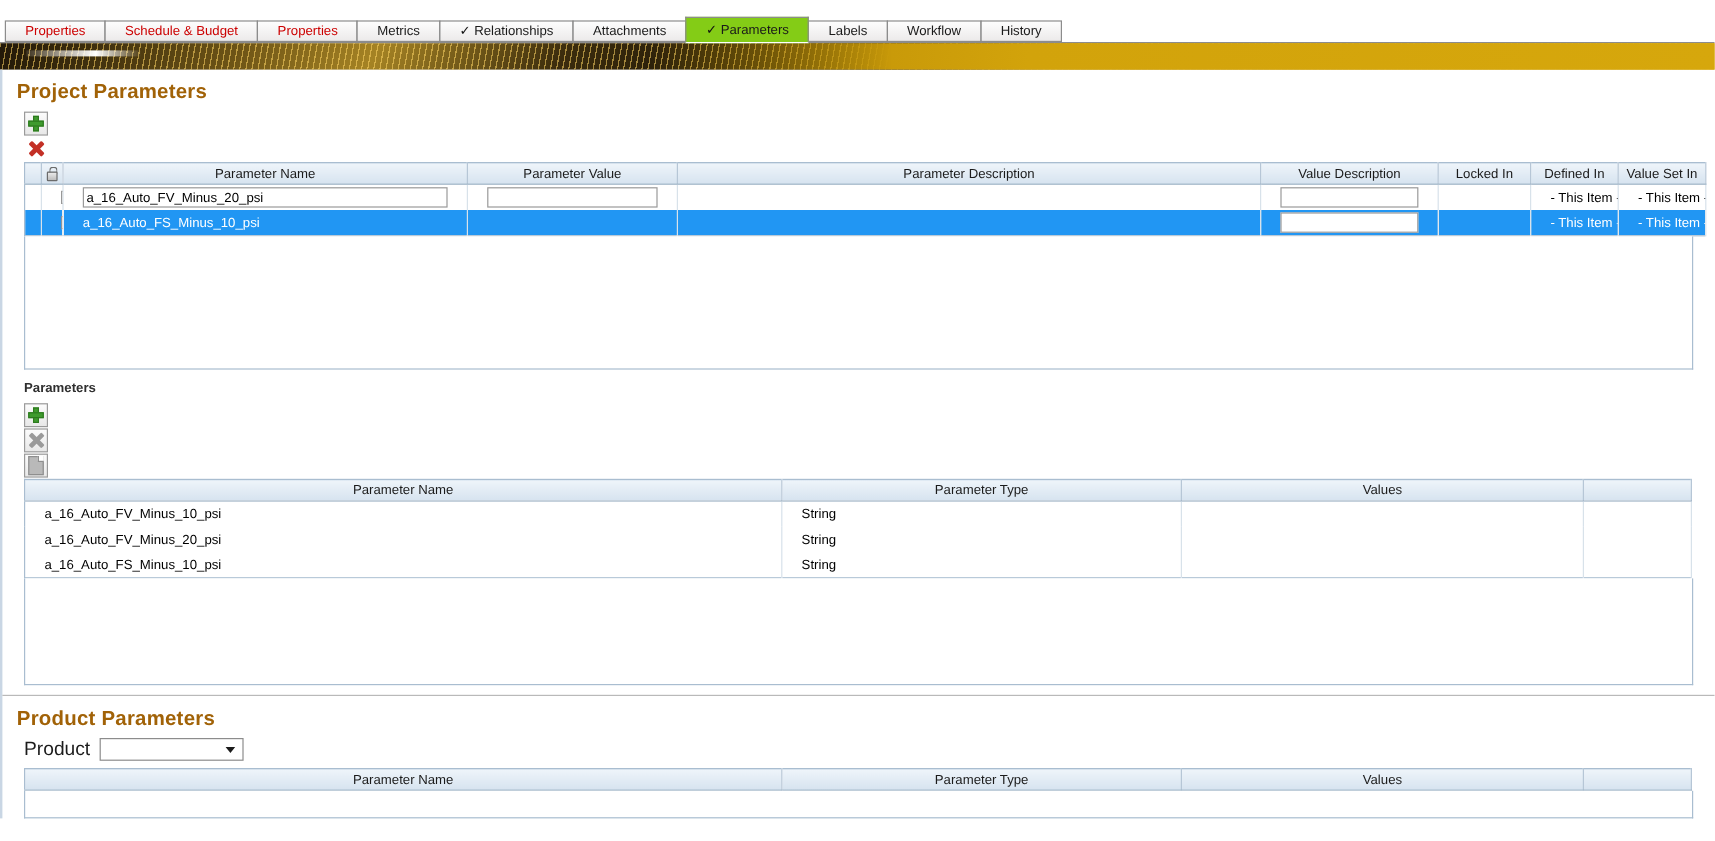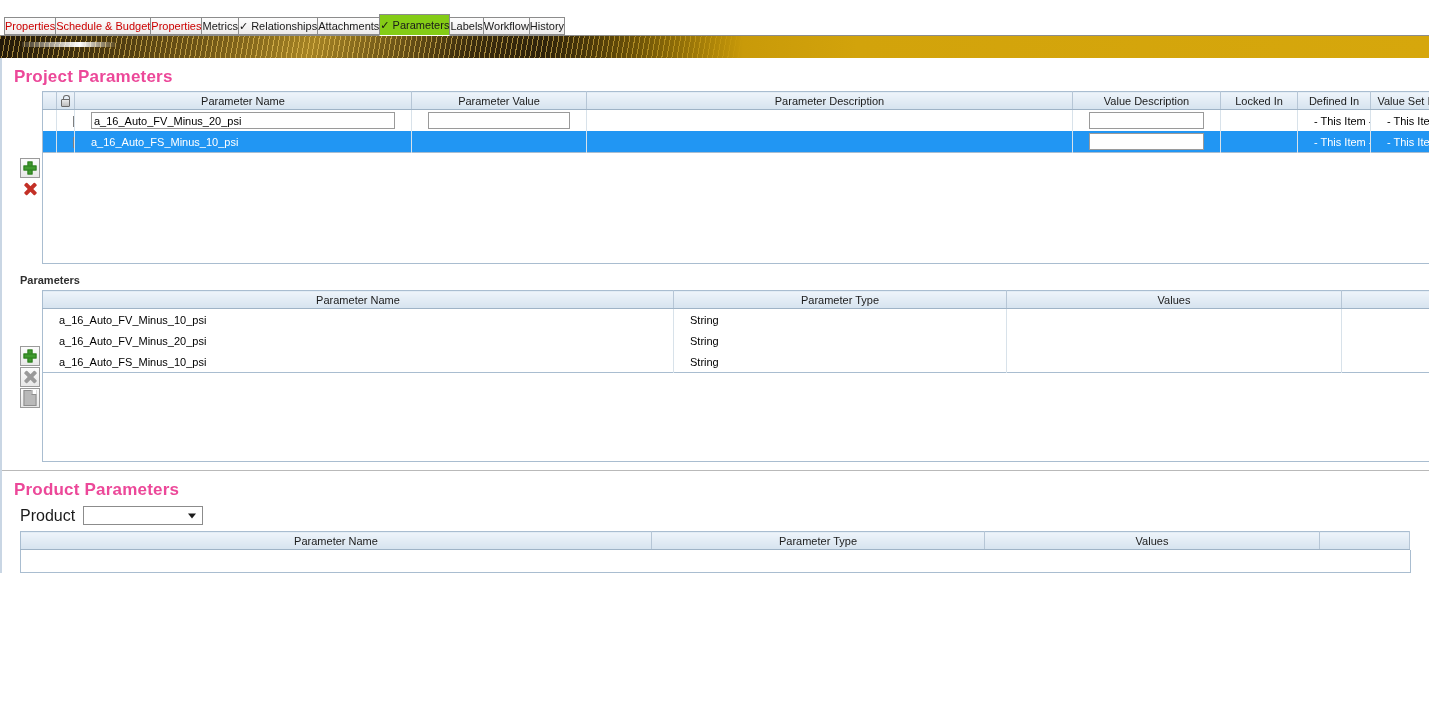--- a/index.html
+++ b/index.html
@@ -98,21 +98,21 @@
     padding-left: 4px;
     border-bottom: 1px solid #8c8c8c;
     background: #ffffff;
     display: flex;
     align-items: flex-end;
   }
   .tab {
     position: relative;
     height: 18px;
     line-height: 17px;
-    padding: 0 0;
+    padding: 0 16px;
     font-size: 11px;
     color: #cc0000;
     background: linear-gradient(#fdfdfd, #eceaea);
     border: 1px solid #8c8c8c;
     border-bottom: 1px solid #8c8c8c;
     margin-right: -1px;
     white-space: nowrap;
     cursor: pointer;
     box-sizing: border-box;
   }
@@ -161,36 +161,37 @@
 
   
   .page-body {
     position: relative;
     padding: 0 0 0 0;
     border-left: 2px solid #c9d6e4;
   }
   .section-title {
     font-size: 17px;
     font-weight: bold;
-    color: #ec4899;
+    color: #a16207;
     padding: 9px 0 4px 12px;
     letter-spacing: 0.2px;
   }
   .subsection-title {
     font-size: 11px;
     font-weight: bold;
     color: #2f2f2f;
     padding: 4px 0 4px 18px;
   }
 
   
   .grid-wrap {
     display: flex;
-    align-items: center;
+    align-items: flex-start;
     padding-left: 18px;
+    flex-direction: column;
   }
   .side-toolbar {
     width: 22px;
     flex: 0 0 22px;
     padding-top: 2px;
   }
   .tool-btn {
     width: 20px; height: 20px;
     margin-bottom: 1px;
     background: transparent;

